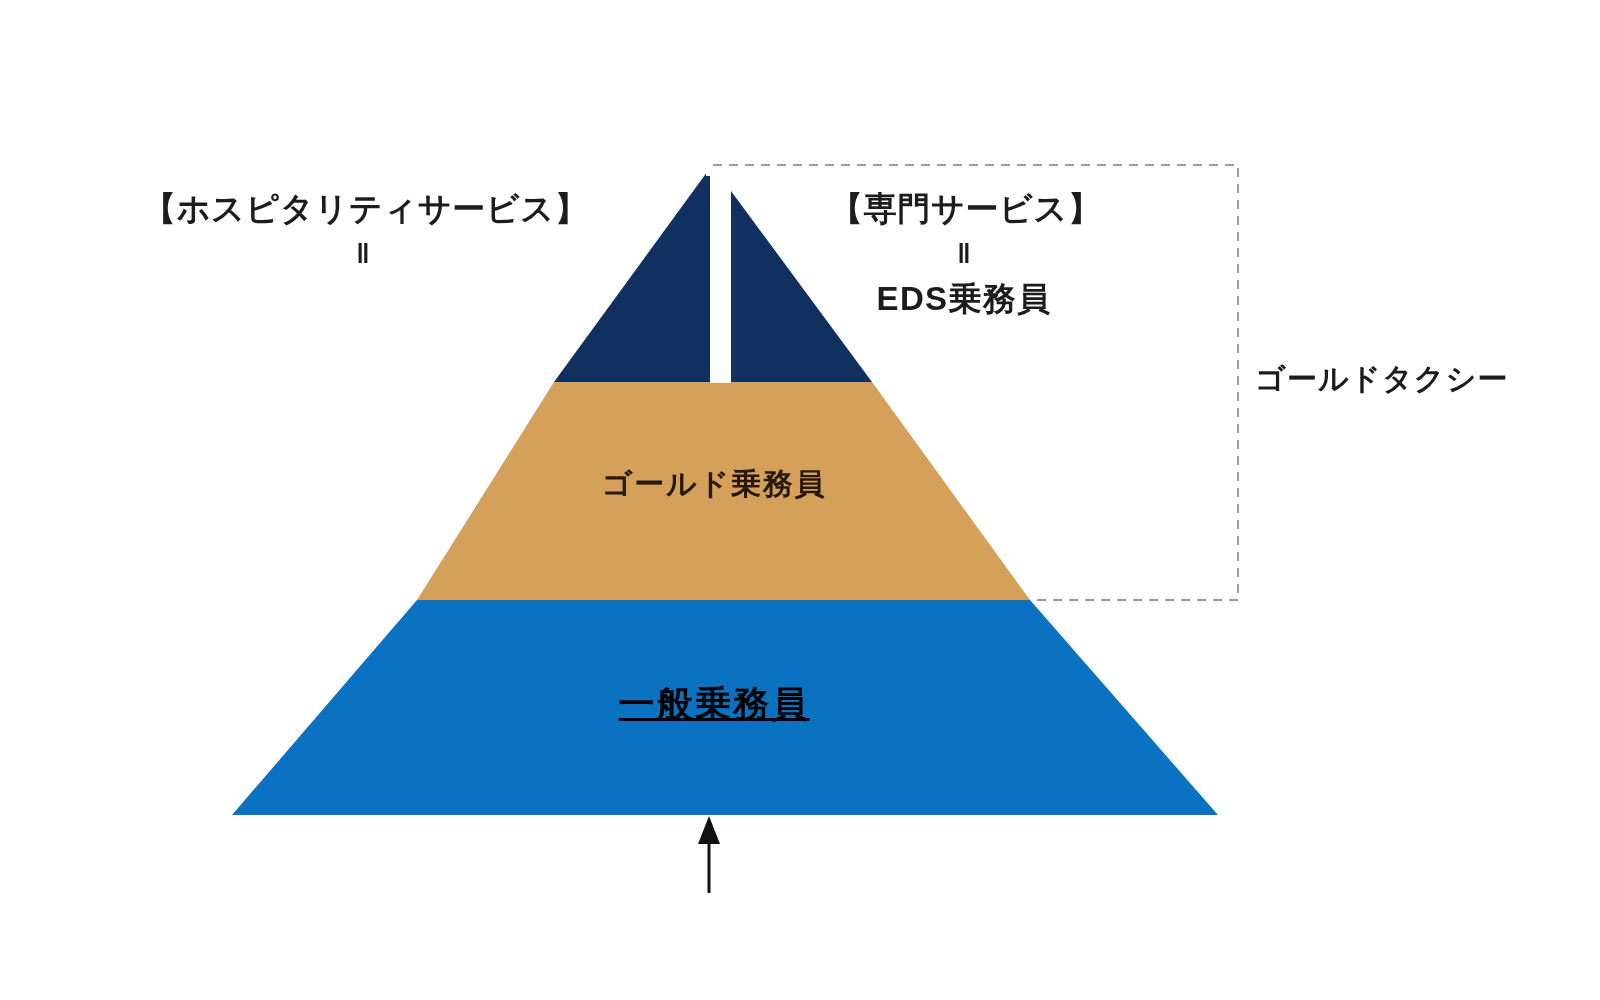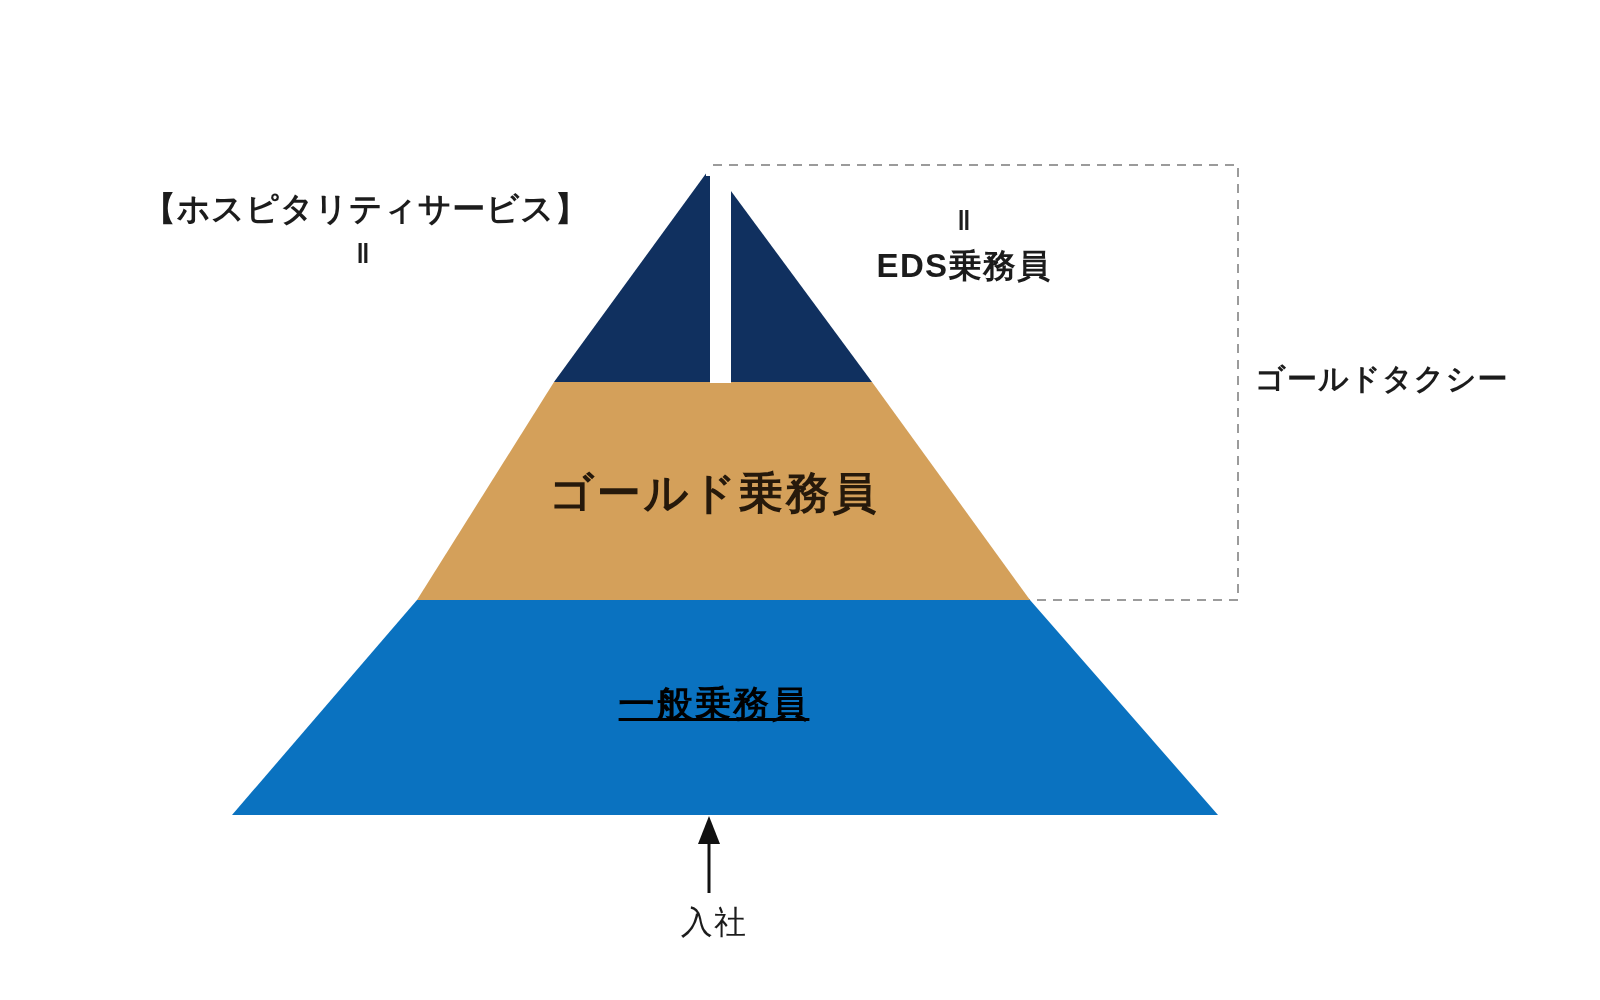--- a/index.html
+++ b/index.html
@@ -64,21 +64,21 @@
   }
 
   #anno-hospitality { left: 143px; top: 192px; width: 440px; }
   #anno-specialist  { left: 830px; top: 192px; width: 268px; }
 
   
   #tier-label-gold {
     left: 0; top: 465px;
     width: 1428px;
     text-align: center;
-    font-size: 44px;
+    font-size: 30px;
     color: #26190b;
     letter-spacing: 0.06em;
   }
   #tier-label-general {
     left: 0; top: 681px;
     width: 1428px;
     text-align: center;
     font-size: 36px;
     color: #000000;
     letter-spacing: 0.06em;
@@ -130,25 +130,25 @@
       <polygon points="709,816 698,844 720,844" fill="#111111"></polygon>
     </g>
   </svg>
 
   <div class="anno" id="anno-hospitality">
     <div class="anno-head">【ホスピタリティサービス】</div>
     <div class="anno-eq">‖</div>
   </div>
 
   <div class="anno" id="anno-specialist">
+    <div class="anno-head">【専門サービス】</div>
     <div class="anno-eq">‖</div>
     <div class="anno-role">EDS乗務員</div>
   </div>
 
   <div class="txt" id="tier-label-gold">ゴールド乗務員</div>
 
   <div class="txt" id="tier-label-general">一般乗務員</div>
 
   <div class="txt" id="bracket-label">ゴールドタクシー</div>
 
-  <div class="txt" id="entry-label">入社</div>
 
 </div>
 
 </body></html>

